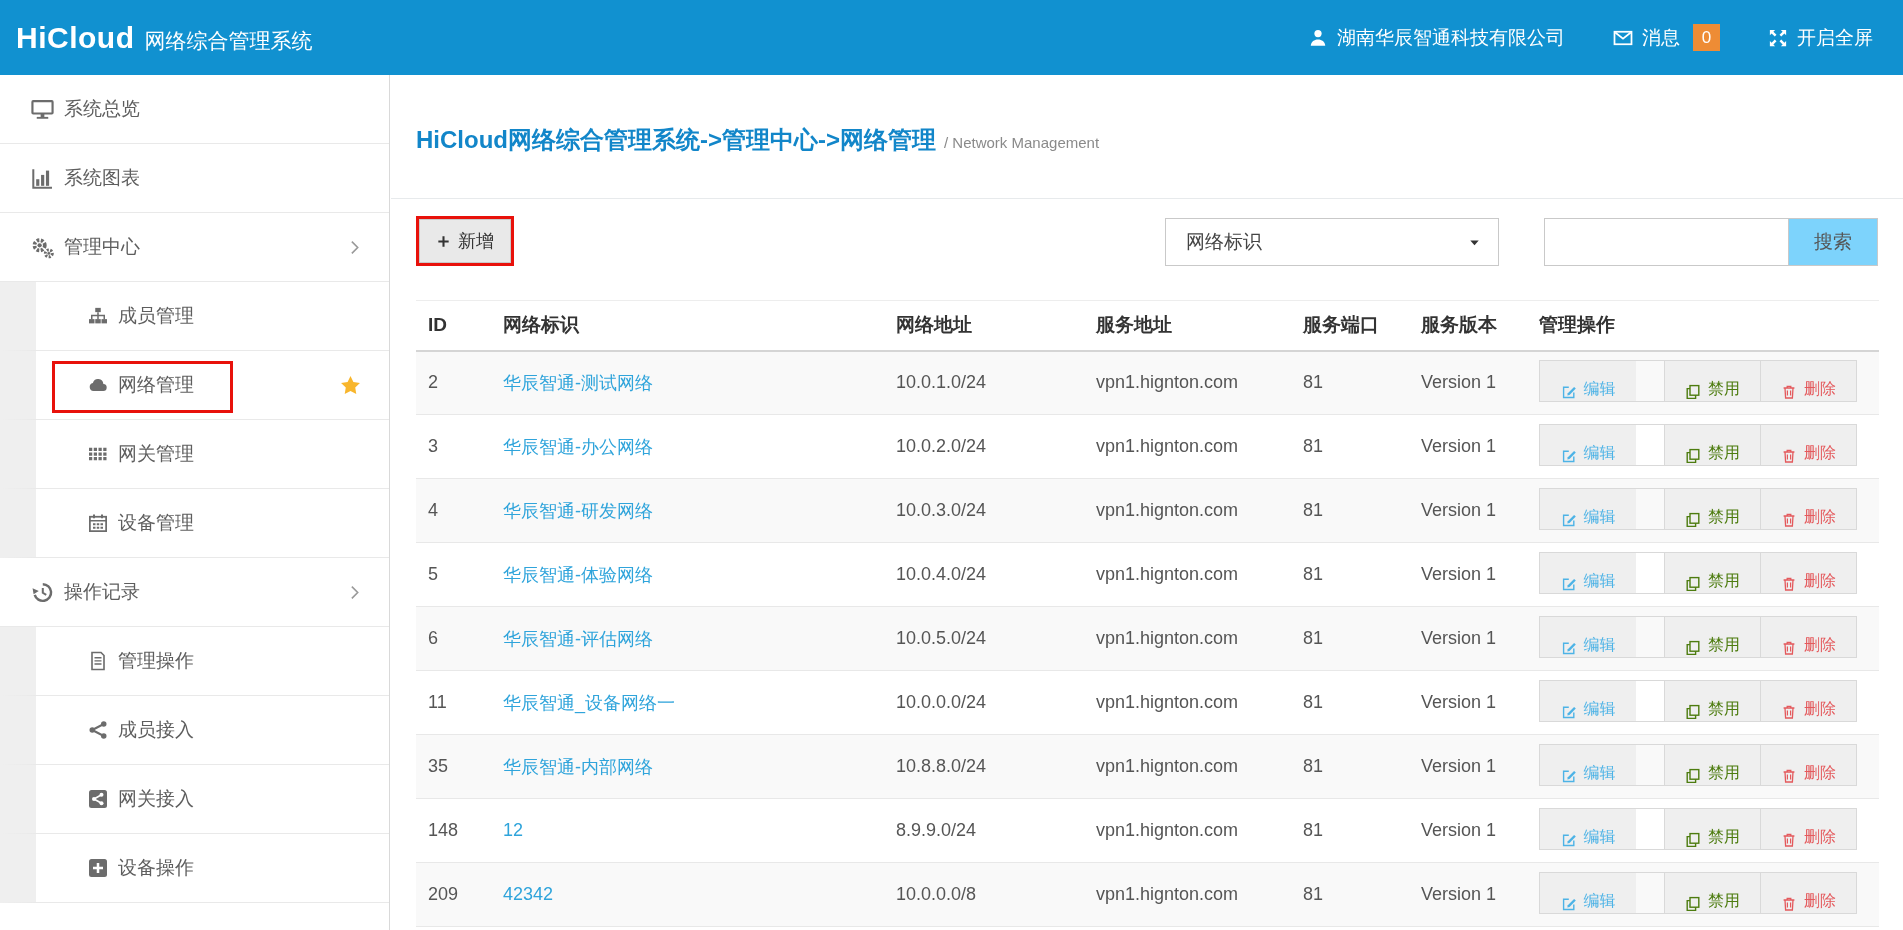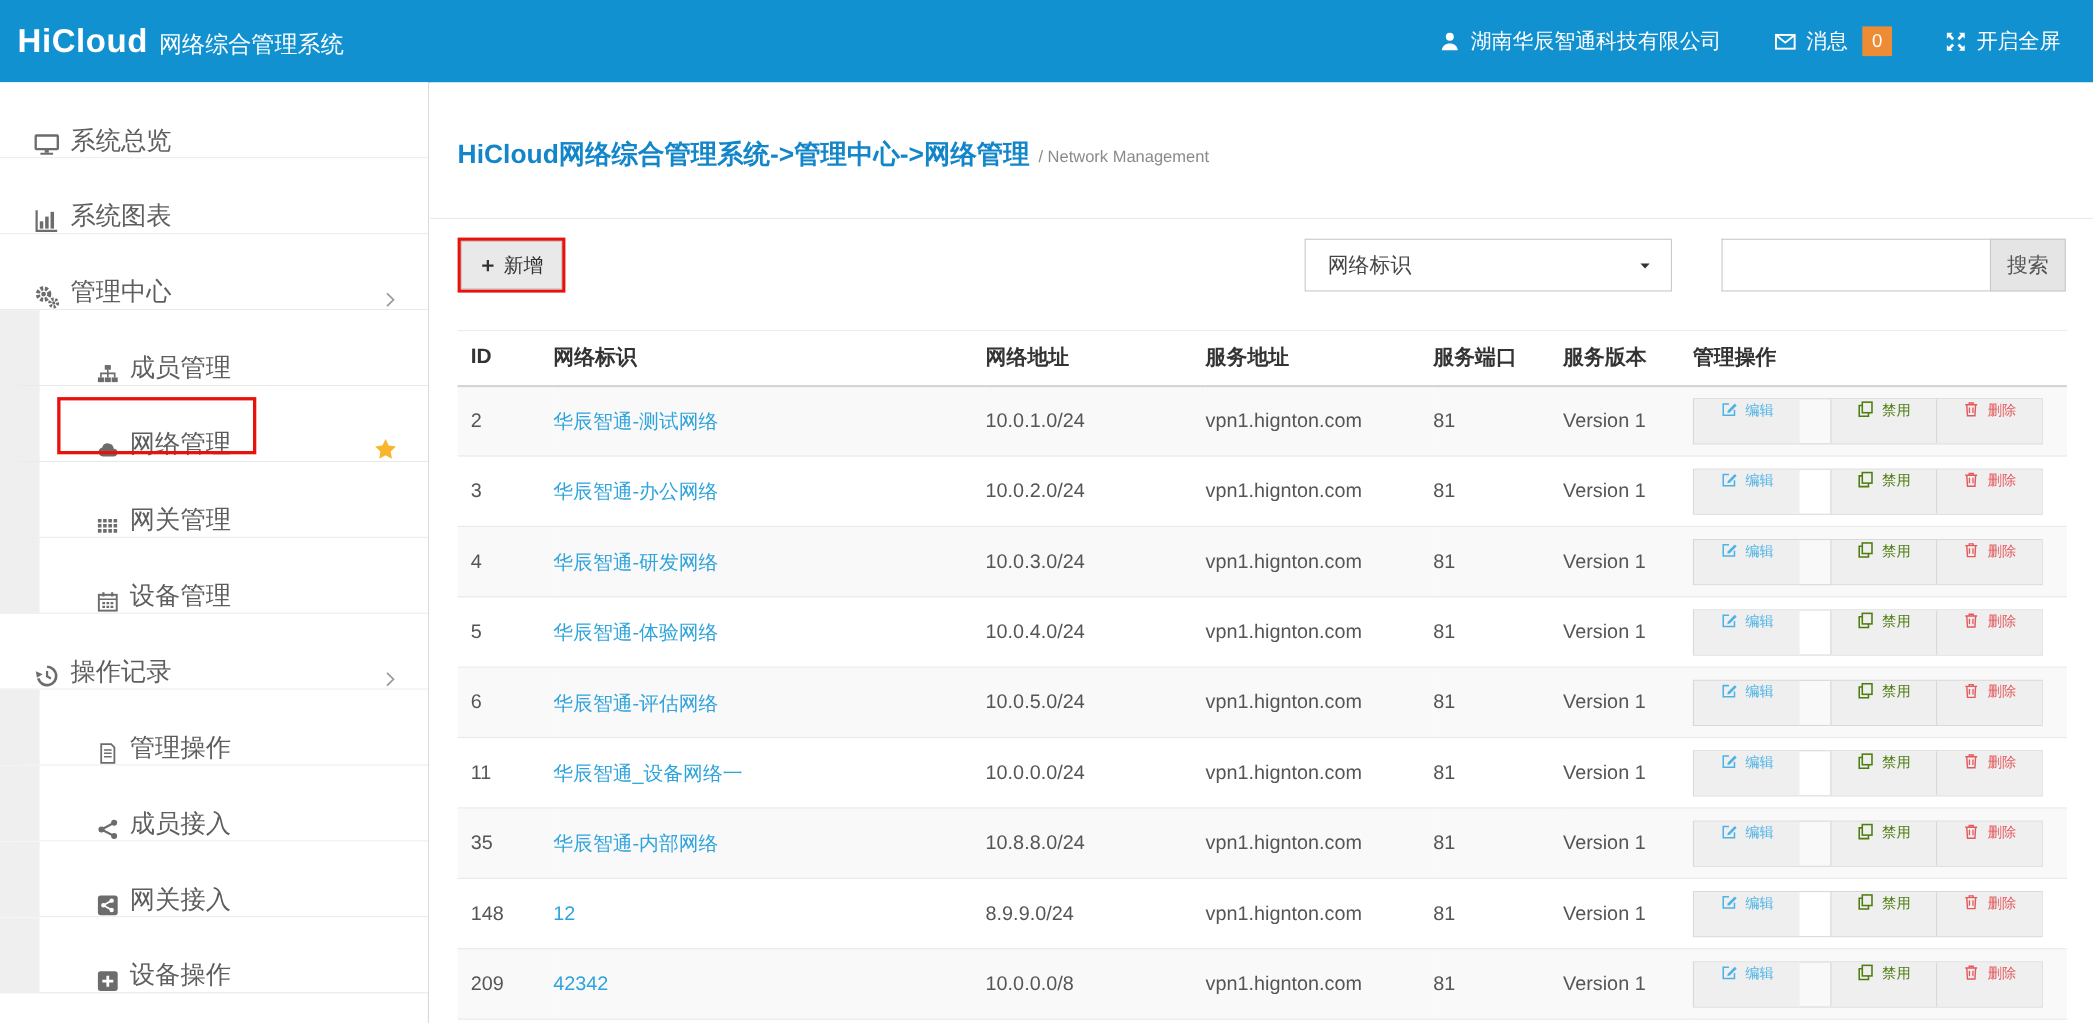--- a/index.html
+++ b/index.html
@@ -15,69 +15,69 @@
   .brand-sub{font-size:21px;}
   .top-right{display:flex;align-items:center;gap:48px;color:#fff;font-size:19px;}
   .top-item{display:flex;align-items:center;gap:9px;cursor:pointer;white-space:nowrap;}
   .top-item svg{width:20px;height:20px;display:block;}
   .badge{display:inline-block;min-width:27px;height:27px;line-height:27px;text-align:center;
          background:#ee8c35;color:#fff;font-size:17px;margin-left:4px;padding:0 4px;}
 
   
   .sidebar{position:absolute;left:0;top:75px;width:390px;bottom:0;background:#fff;border-right:1px solid #d9d9d9;}
   .sidebar ul{list-style:none;margin:0;padding:0;}
-  .sidebar li{position:relative;height:69px;display:flex;align-items:flex-end;
-              border-bottom:1px solid #e9e9e9;font-size:23px;color:#5e5e5e;cursor:pointer;background:#fff;}
+  .sidebar li{position:relative;height:69px;display:flex;align-items:center;
+              border-bottom:1px solid #e9e9e9;font-size:19px;color:#5e5e5e;cursor:pointer;background:#fff;}
   .sidebar li.top{padding-left:31px;}
   .sidebar li.sub{border-left:36px solid #efefef;padding-left:52px;}
   .sicon{display:inline-flex;margin-right:10px;color:#6c6c6c;}
   li.top .sicon svg{width:23px;height:23px;}
   li.sub .sicon svg{width:20px;height:20px;}
   .chev{position:absolute;right:26px;color:#999;display:inline-flex;}
   .chev svg{width:17px;height:17px;}
   .star{position:absolute;right:28px;display:inline-flex;}
   .star svg{width:21px;height:21px;}
   .red-box{position:absolute;left:16px;top:10px;width:181px;height:52px;border:3px solid #e8110b;pointer-events:none;}
 
   
   .content{position:absolute;left:391px;top:75px;right:0;bottom:0;background:#fff;overflow:hidden;}
   .page-head{height:124px;padding:6px 25px 0 25px;display:flex;align-items:center;border-bottom:1px solid #e7eaec;}
   .page-title{font-size:24px;font-weight:bold;color:#1286c9;white-space:nowrap;}
   .page-subtitle{font-size:15px;color:#8a8a8a;margin-left:8px;white-space:nowrap;padding-top:6px;}
 
-  .toolbar{margin:17px 25px 0 25px;display:flex;align-items:center;justify-content:space-between;height:50px;}
+  .toolbar{margin:17px 25px 0 25px;display:flex;align-items:flex-end;justify-content:space-between;height:50px;}
   .red-outline{display:inline-block;border:3px solid #e8110b;}
   .btn-add{display:flex;align-items:center;gap:7px;height:44px;padding:0 16px;background:#e9e9e9;
            border:1px solid #c9c9c9;font-size:18px;color:#333;cursor:pointer;
            font-family:inherit;}
   .bicon{display:inline-flex;color:#333;}
   .bicon svg{width:15px;height:15px;}
   .toolbar-right{display:flex;align-items:center;}
   .select{width:334px;height:48px;border:1px solid #c9c9c9;background:#fff;display:flex;align-items:center;
           justify-content:space-between;padding:0 16px 0 20px;font-size:19px;color:#444;cursor:pointer;margin-right:45px;}
   .caret{display:inline-flex;color:#333;}
   .caret svg{width:15px;height:15px;}
   .search-input{width:244px;height:48px;border:1px solid #c9c9c9;border-right:none;padding:0 12px;
                 font-size:18px;color:#555;outline:none;font-family:inherit;}
-  .btn-search{width:69px;height:48px;background:#e5e5e5;border:1px solid #c9c9c9;font-size:19px;color:#555;
+  .btn-search{width:90px;height:48px;background:#7dd3fc;border:1px solid #c9c9c9;font-size:19px;color:#555;
               cursor:pointer;font-family:inherit;}
 
   
   table.grid{width:1463px;margin:34px 25px 0 25px;border-collapse:collapse;table-layout:fixed;}
   table.grid th{height:50px;font-size:19px;font-weight:bold;color:#333;text-align:left;
                 border-top:1px solid #ededed;border-bottom:2px solid #d5d5d5;padding:0;}
   table.grid td{height:64px;font-size:18px;color:#555;padding:0;vertical-align:middle;}
   table.grid th:first-child,table.grid td:first-child{padding-left:12px;}
   tbody tr{border-bottom:1px solid #e8e8e8;}
   tbody tr:nth-child(odd){background:#f9f9f9;}
   a.link{color:#2fa4db;text-decoration:none;cursor:pointer;}
 
   .act-group{display:inline-flex;border:1px solid #d9d9d9;}
-  .act-btn{display:flex;align-items:flex-start;justify-content:center;gap:7px;width:96px;height:40px;
-           background:#efefef;border:none;border-left:1px solid #d9d9d9;font-size:13px;cursor:pointer;
+  .act-btn{display:flex;align-items:flex-end;justify-content:center;gap:7px;width:96px;height:40px;
+           background:#efefef;border:none;border-left:1px solid #d9d9d9;font-size:16px;cursor:pointer;
            font-family:Liberation Sans, sans-serif;}
   .act-btn:first-child{border-left:none;}
   .act-btn svg{width:16px;height:16px;}
   .act-edit{color:#4db3e6;}
   .act-disable{color:#4d7c0f;margin-left:28px;}
   .act-delete{color:#e4595c;}
 </style>
 </head>
 <body>
 

